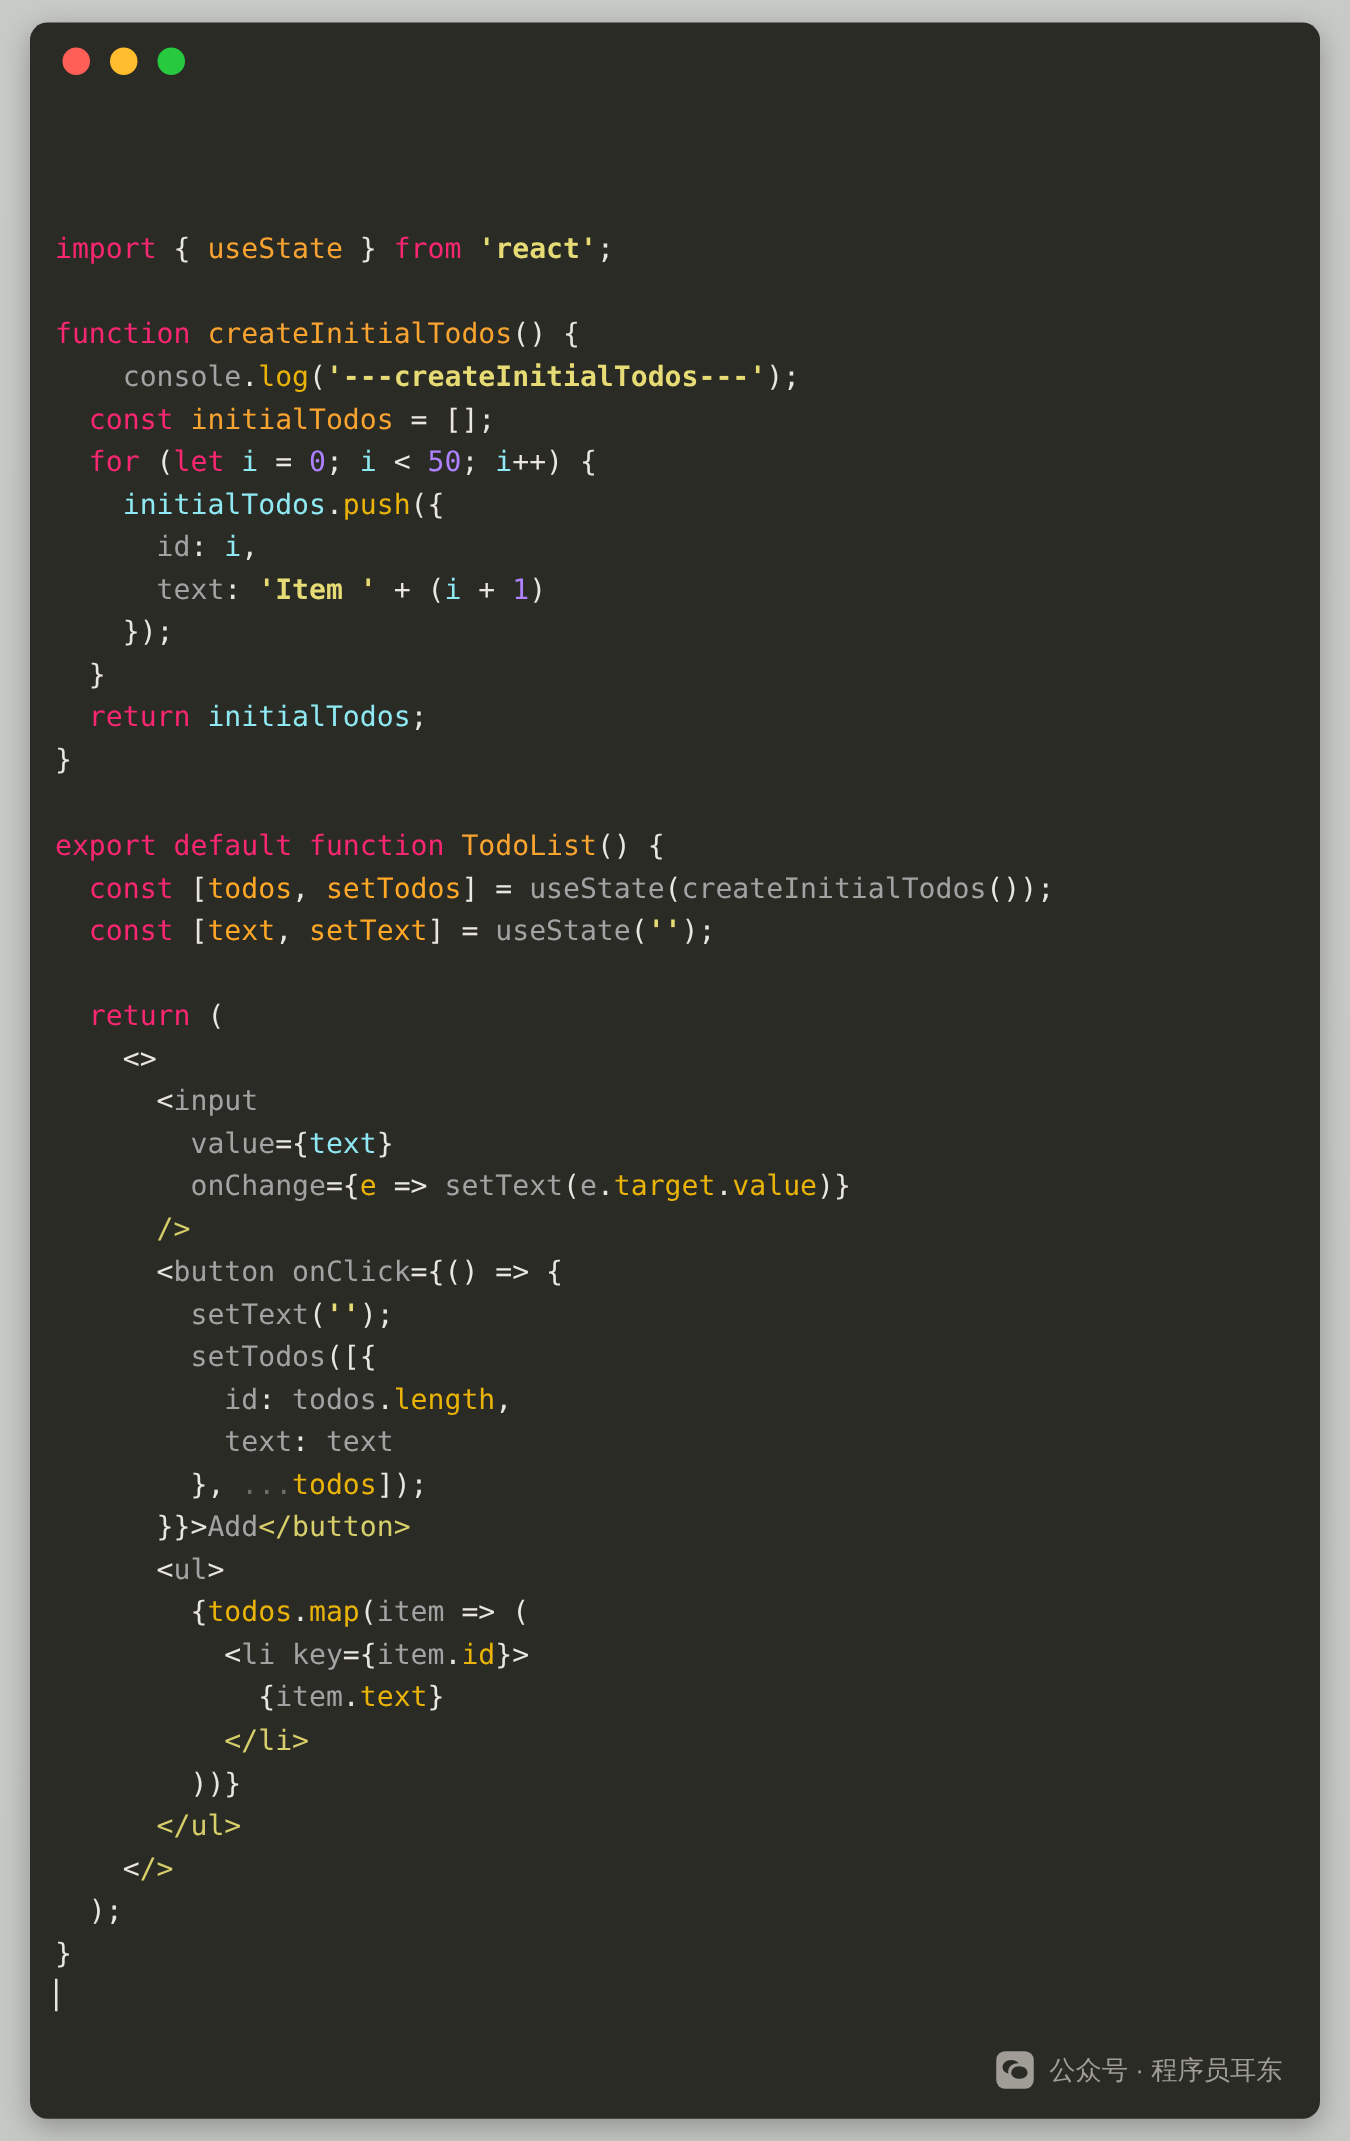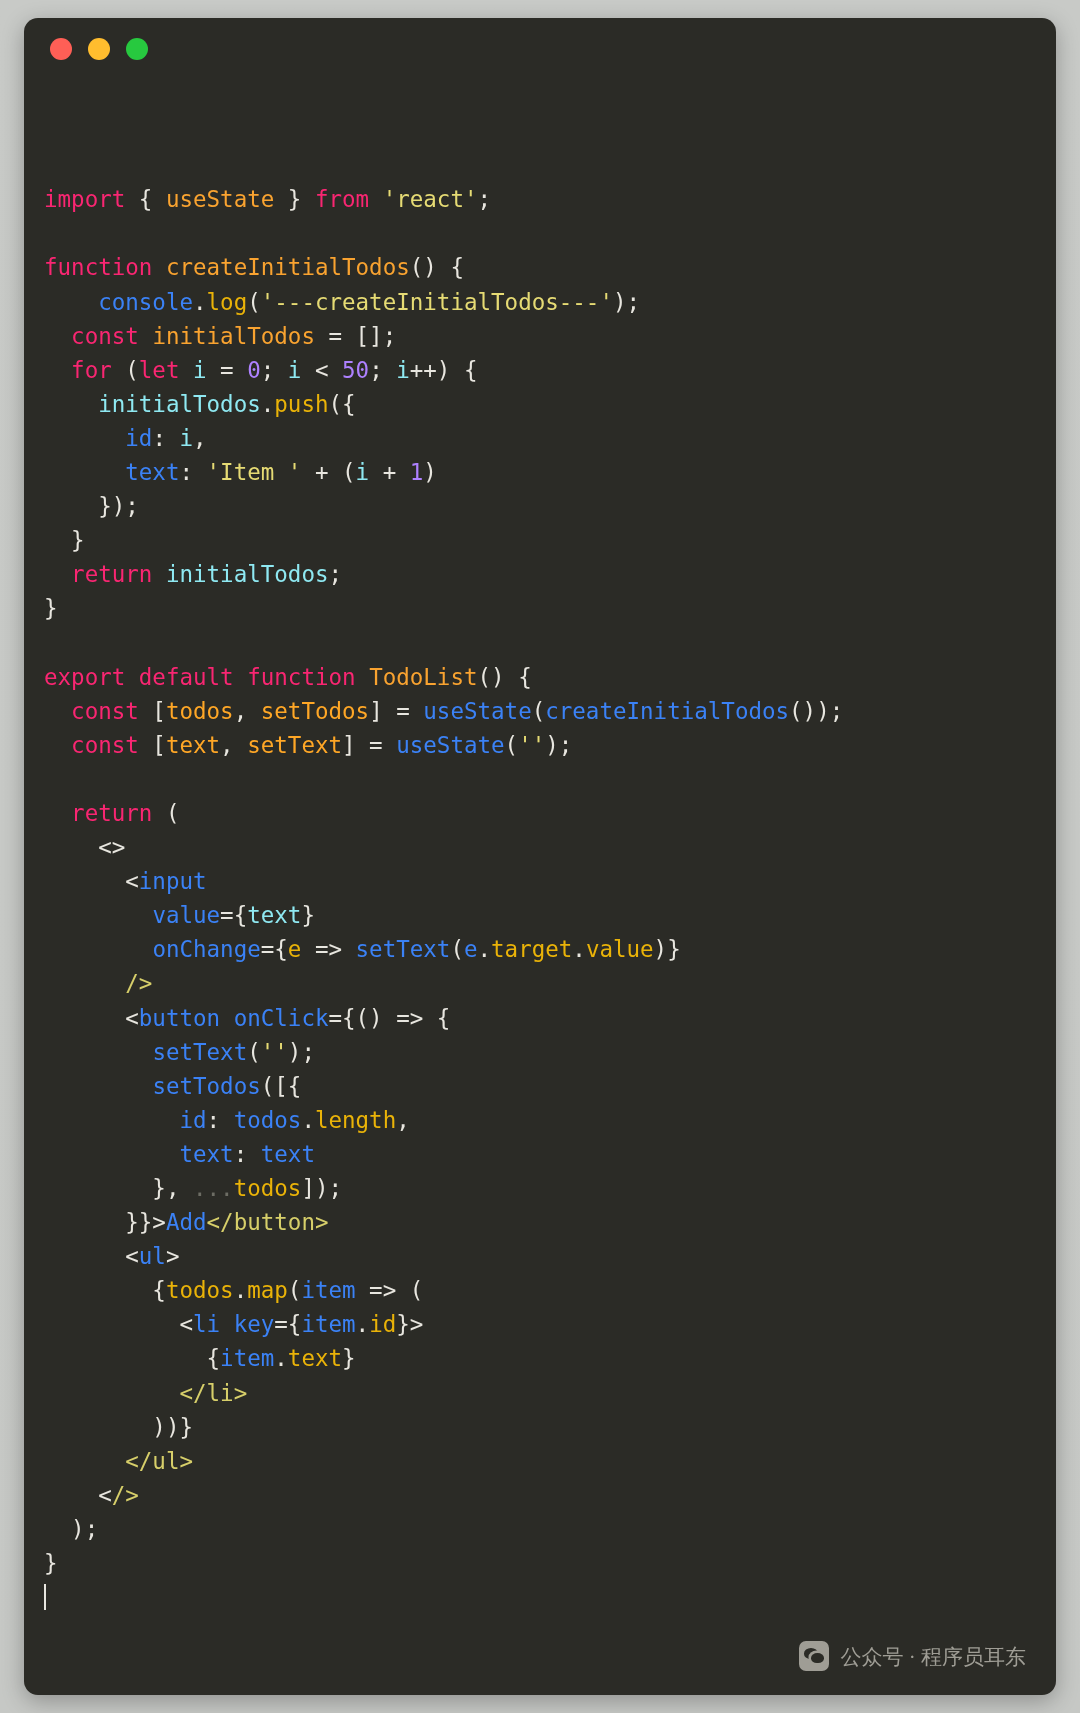--- a/index.html
+++ b/index.html
@@ -60,44 +60,44 @@
     white-space: pre;
     color: #e8e6df;
     letter-spacing: 0px;
   }
   .code .ln { display: block; min-height: 34.1px; }
 
   
   .kw   { color: #f92672; }              
   .fn   { color: #f9a330; }              
   .var  { color: #ffa726; }              
-  .str  { color: #e6db74; }              
+  .str  { color: #e6db74; font-weight: bold; }              
   .num  { color: #ae81ff; }              
   .id   { color: #8fe9f2; }              
   .prop { color: #eab308; }              
-  .pl   { color: #3b82f6; }              
+  .pl   { color: #a3a3a3; }              
   .tagc { color: #d7cf6a; }              
   .dim  { color: #6d6d64; }              
 
   .cursor {
     display: inline-block;
     width: 2px;
     height: 26px;
     background: #e8e6df;
     vertical-align: -5px;
   }
 
   .watermark {
     position: absolute;
     right: 30px;
     bottom: 24px;
     display: flex;
-    align-items: flex-end;
+    align-items: center;
     gap: 12px;
-    font-family: Liberation Serif, serif;
+    font-family: Liberation Sans, sans-serif;
     font-size: 21px;
     color: #b9b7ae;
     opacity: 0.82;
     margin-top: 23px;
   }
   .wm-logo {
     width: 30px;
     height: 30px;
     border-radius: 7px;
     background: #b9b7ae;

